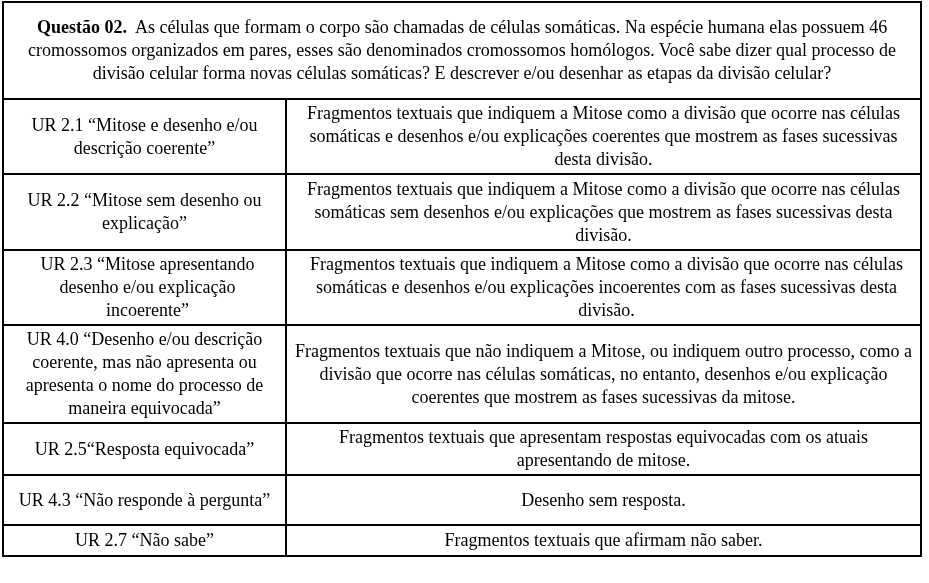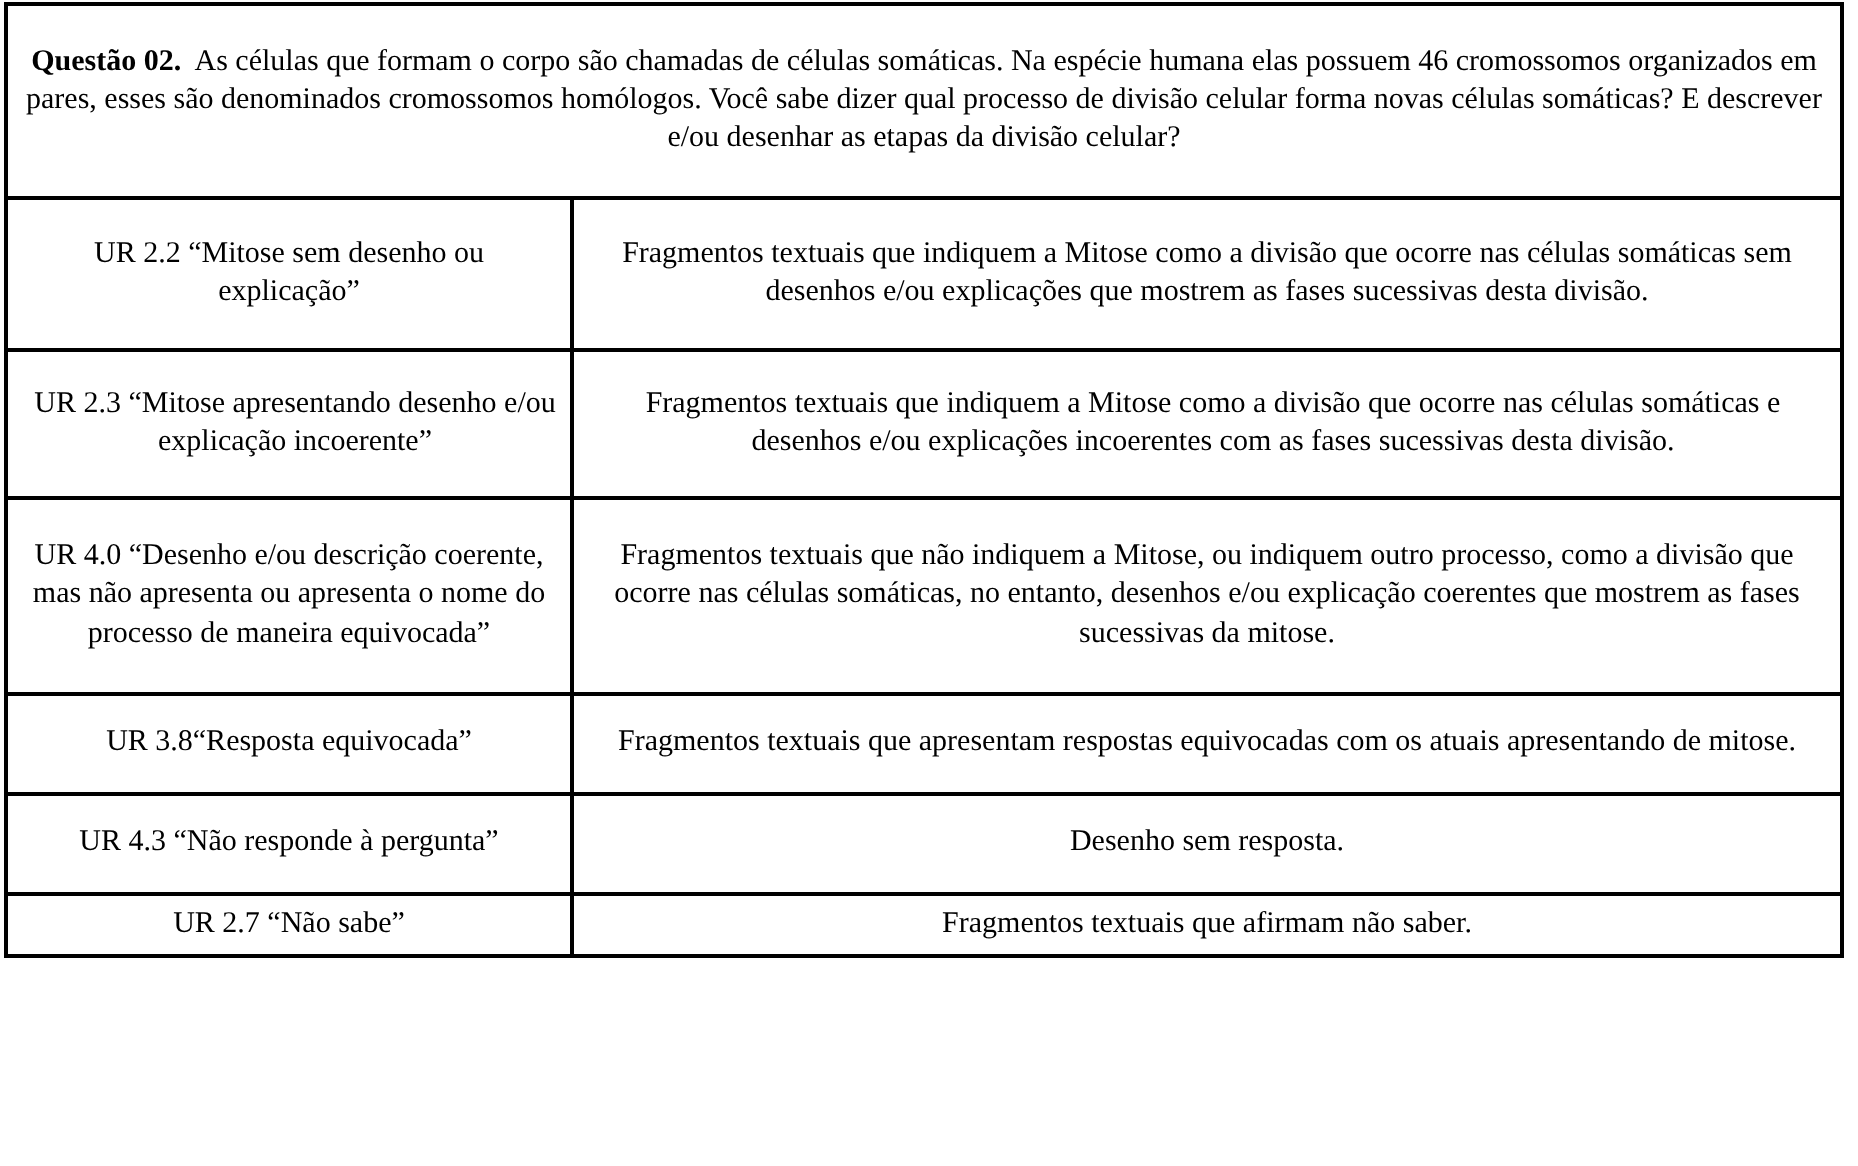--- a/index.html
+++ b/index.html
@@ -30,21 +30,21 @@
     border-collapse: collapse;
     table-layout: fixed;
     background: #ffffff;
   }
 
   table.rubric-table td {
     border: 2px solid #000000;
     padding: 2px 6px;
     vertical-align: middle;
     text-align: center;
-    font-size: 15px;
+    font-size: 18px;
     line-height: 1.28;
     color: #000000;
   }
 
   
   col.col-code { width: 283px; }
   col.col-desc { width: 635px; }
 
   td.question-cell {
     text-align: center;
@@ -97,38 +97,42 @@
       <col class="col-code">
       <col class="col-desc">
     </colgroup>
     <tbody>
 
       <tr class="r-question">
         <td class="question-cell" colspan="2"><span class="q-label">Questão 02.</span>&nbsp; <span>As células que formam o corpo são chamadas de células somáticas. Na espécie humana elas possuem 46 cromossomos organizados em pares, esses são denominados cromossomos homólogos. Você sabe dizer qual processo de divisão celular forma novas células somáticas? E descrever e/ou desenhar as etapas da divisão celular?</span></td>
       </tr>
 
 
+      <tr class="r-1">
+        <td class="code-cell">UR 2.1 “Mitose e desenho e/ou descrição coerente”</td>
+        <td class="desc-cell">Fragmentos textuais que indiquem a Mitose como a divisão que ocorre nas células somáticas e desenhos e/ou explicações coerentes que mostrem as fases sucessivas desta divisão.</td>
+      </tr>
 
       <tr class="r-2">
         <td class="code-cell">UR 2.2 “Mitose sem desenho ou explicação”</td>
         <td class="desc-cell">Fragmentos textuais que indiquem a Mitose como a divisão que ocorre nas células somáticas sem desenhos e/ou explicações que mostrem as fases sucessivas desta divisão.</td>
       </tr>
 
       <tr class="r-3">
         <td class="code-cell">UR 2.3 “Mitose apresentando desenho e/ou explicação incoerente”</td>
         <td class="desc-cell">Fragmentos textuais que indiquem a Mitose como a divisão que ocorre nas células somáticas e desenhos e/ou explicações incoerentes com as fases sucessivas desta divisão.</td>
       </tr>
 
       <tr class="r-4">
         <td class="code-cell">UR 4.0 “Desenho e/ou descrição coerente, mas não apresenta ou apresenta o nome do processo de maneira equivocada”</td>
         <td class="desc-cell">Fragmentos textuais que não indiquem a Mitose, ou indiquem outro processo, como a divisão que ocorre nas células somáticas, no entanto, desenhos e/ou explicação coerentes que mostrem as fases sucessivas da mitose.</td>
       </tr>
 
       <tr class="r-5">
-        <td class="code-cell">UR 3.8“Resposta equivocada”</td>
+        <td class="code-cell">UR 2.5“Resposta equivocada”</td>
         <td class="desc-cell">Fragmentos textuais que apresentam respostas equivocadas com os atuais apresentando de mitose.</td>
       </tr>
 
       <tr class="r-6">
         <td class="code-cell">UR 4.3 “Não responde à pergunta”</td>
         <td class="desc-cell">Desenho sem resposta.</td>
       </tr>
 
       <tr class="r-7">
         <td class="code-cell">UR 2.7 “Não sabe”</td>

